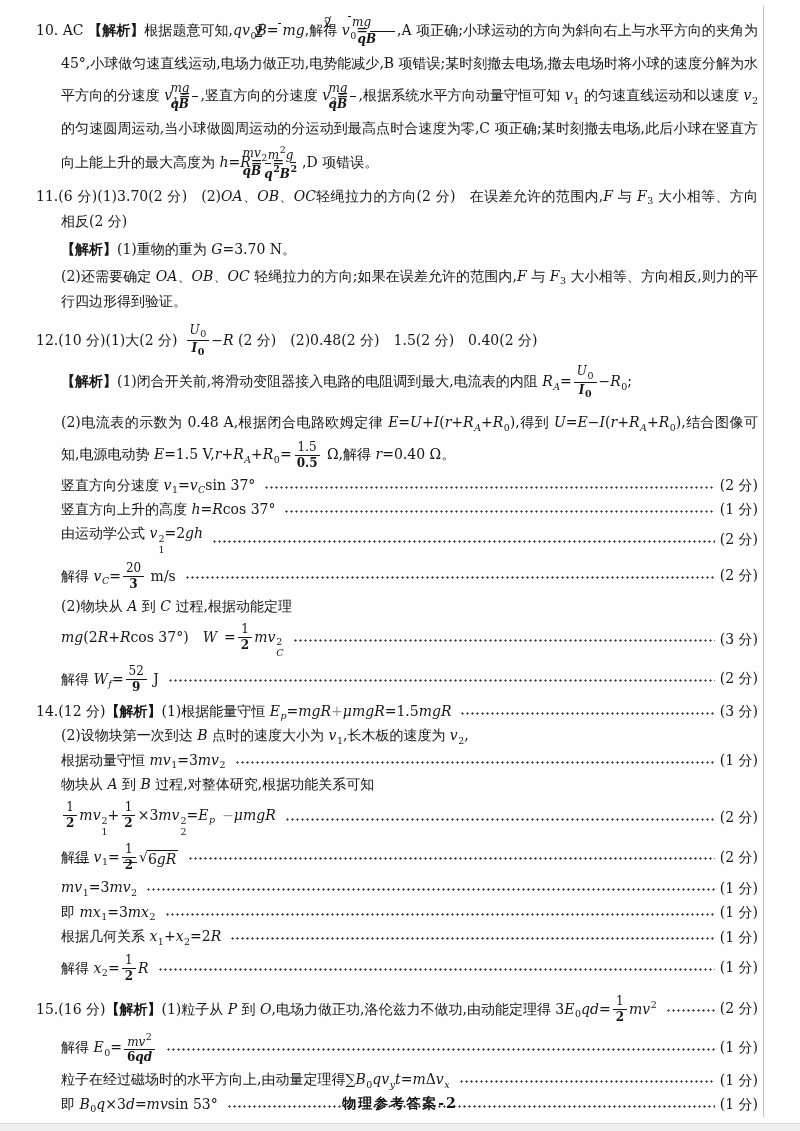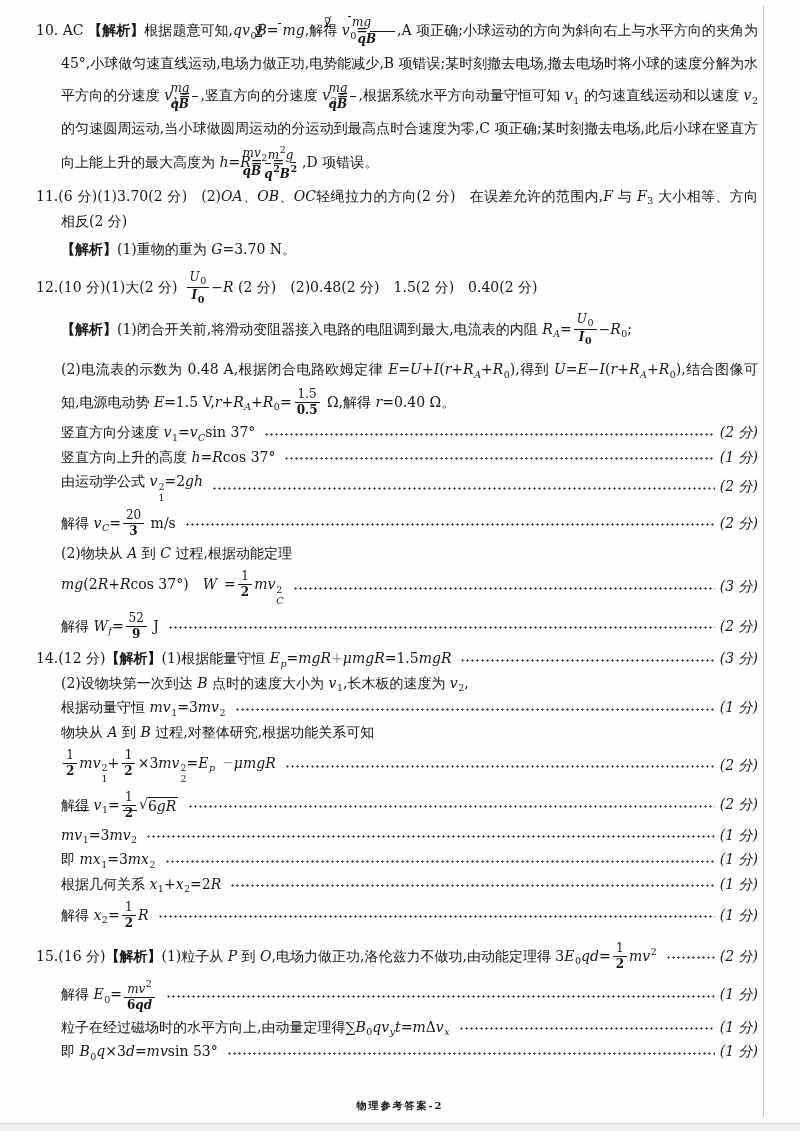--- a/index.html
+++ b/index.html
@@ -24,22 +24,22 @@
   .sq{display:inline-flex;align-items:flex-start;margin:0 1px;}
   .sq .rk{line-height:1.1;font-style:normal;}
   .sq .rc{border-top:1.1px solid #161616;line-height:1.15;padding:0 2px 0 1px;margin-left:-1px;}
   .vs{display:inline-flex;flex-direction:column;align-items:flex-start;font-size:9.5px;line-height:1;vertical-align:-4px;margin-left:1px;}
   .vs .vsp{display:block;}
   .vs .vsb{display:block;margin-top:1.5px;}
   .ov{border-top:1.2px solid #161616;padding-top:16px;}
   .ld{flex:1 1 auto;min-width:12px;margin:0 5px 0 9px;height:14px;align-self:center;
       background-image:radial-gradient(circle,#3a3a3a 0.9px,rgba(0,0,0,0) 1.25px);
       background-size:5px 5px;background-repeat:repeat-x;background-position:0 62%;}
-  .sc{white-space:nowrap;font-style:italic;}
-  .footer{position:absolute;left:0;bottom:18px;width:100%;text-align:center;font-size:10px;letter-spacing:2px;font-weight:bold;}
+  .sc{white-space:nowrap;}
+  .footer{position:absolute;left:0;bottom:18px;width:100%;text-align:center;font-size:14px;letter-spacing:2px;font-weight:bold;}
   .border-right{position:absolute;top:6px;bottom:14px;right:36px;width:1px;background:#c2c2c2;}
   .scan-edge{position:absolute;left:0;right:0;bottom:0;height:7px;background:#efefef;border-top:1px solid #d8d8d8;}
 </style>
 </head>
 <body>
 
 <div class="page">
   <div class="content" id="doc">
       <div class="para hang tall"><span class="tx">10. AC </span><span class="bd">【解析】</span><span class="tx">根据题意可知,</span><span class="it">qv</span><span class="sb">0</span><span class="it">B</span><span class="tx">=</span><span class="sq">
           <span class="rk">√</span>
@@ -58,20 +58,21 @@
           <span class="fdn"><span class="it">qB</span></span>
         </span><span class="tx">,根据系统水平方向动量守恒可知 </span><span class="it">v</span><span class="sb">1</span><span class="tx"> 的匀速直线运动和以速度 </span><span class="it">v</span><span class="sb">2</span><span class="tx"> 的匀速圆周运动,当小球做圆周运动的分运动到最高点时合速度为零,C 项正确;某时刻撤去电场,此后小球在竖直方向上能上升的最大高度为 </span><span class="it">h</span><span class="tx">=</span><span class="it">R</span><span class="tx">=</span><span class="fr">
           <span class="fn"><span class="it">mv</span><span class="sb">2</span></span>
           <span class="fdn"><span class="it">qB</span></span>
         </span><span class="tx">=</span><span class="fr">
           <span class="fn"><span class="it">m</span><span class="sp">2</span><span class="it">g</span></span>
           <span class="fdn"><span class="it">q</span><span class="sp">2</span><span class="it">B</span><span class="sp">2</span></span>
         </span><span class="tx">,D 项错误。</span></div>
       <div class="para hang"><span class="tx">11.(6 分)(1)3.70(2 分) (2)</span><span class="it">OA</span><span class="tx">、</span><span class="it">OB</span><span class="tx">、</span><span class="it">OC</span><span class="tx">轻绳拉力的方向(2 分) 在误差允许的范围内,</span><span class="it">F</span><span class="tx"> 与 </span><span class="it">F</span><span class="sb">3</span><span class="tx"> 大小相等、方向相反(2 分)</span></div>
       <div class="para ind"><span class="bd">【解析】</span><span class="tx">(1)重物的重为 </span><span class="it">G</span><span class="tx">=3.70 N。</span></div>
+      <div class="para ind"><span class="tx">(2)还需要确定 </span><span class="it">OA</span><span class="tx">、</span><span class="it">OB</span><span class="tx">、</span><span class="it">OC</span><span class="tx"> 轻绳拉力的方向;如果在误差允许的范围内,</span><span class="it">F</span><span class="tx"> 与 </span><span class="it">F</span><span class="sb">3</span><span class="tx"> 大小相等、方向相反,则力的平行四边形得到验证。</span></div>
       <div class="fl" style="margin-top: 8px;">
         <span class="fm"><span class="tx">12.(10 分)(1)大(2 分) </span><span class="fr">
             <span class="fn"><span class="it">U</span><span class="sb">0</span></span>
             <span class="fdn"><span class="it">I</span><span class="sb">0</span></span>
           </span><span class="tx">−</span><span class="it">R</span><span class="tx"> (2 分) (2)0.48(2 分) 1.5(2 分) 0.40(2 分)</span></span>
       </div>
       <div class="fl ind" style="margin-top: 4px;">
         <span class="fm"><span class="bd">【解析】</span><span class="tx">(1)闭合开关前,将滑动变阻器接入电路的电阻调到最大,电流表的内阻 </span><span class="it">R</span><span class="sb it">A</span><span class="tx">=</span><span class="fr">
             <span class="fn"><span class="it">U</span><span class="sb">0</span></span>
             <span class="fdn"><span class="it">I</span><span class="sb">0</span></span>

